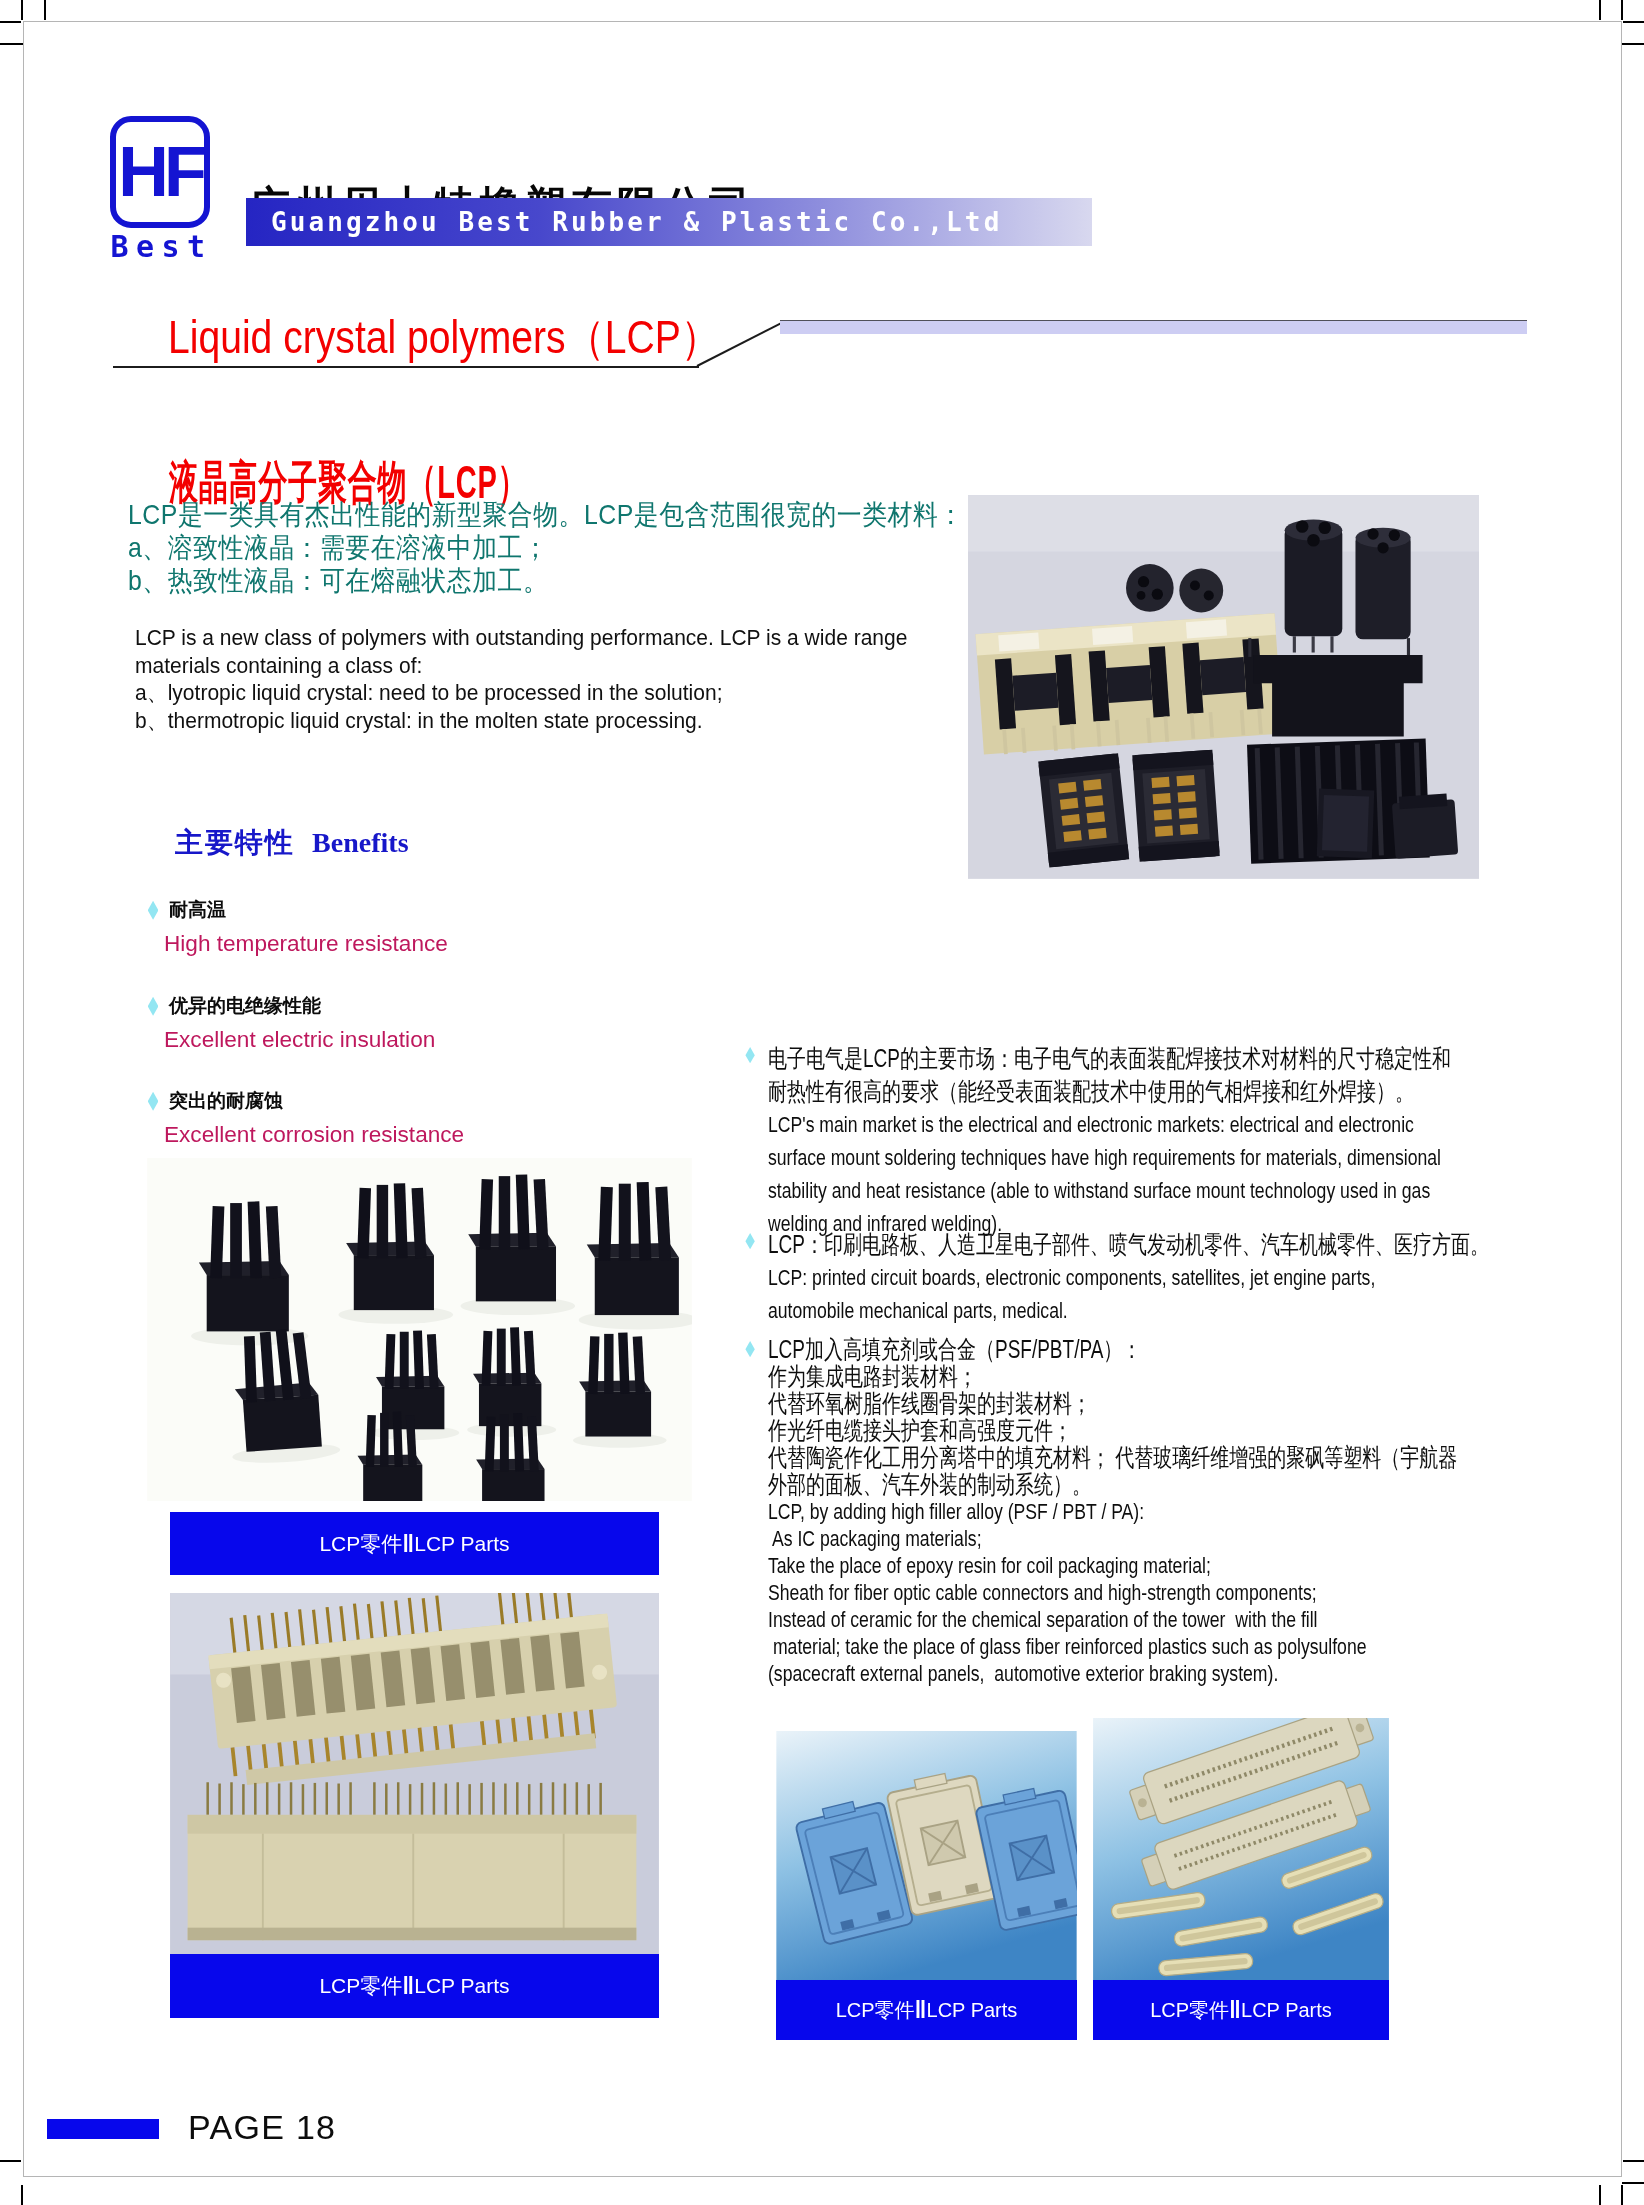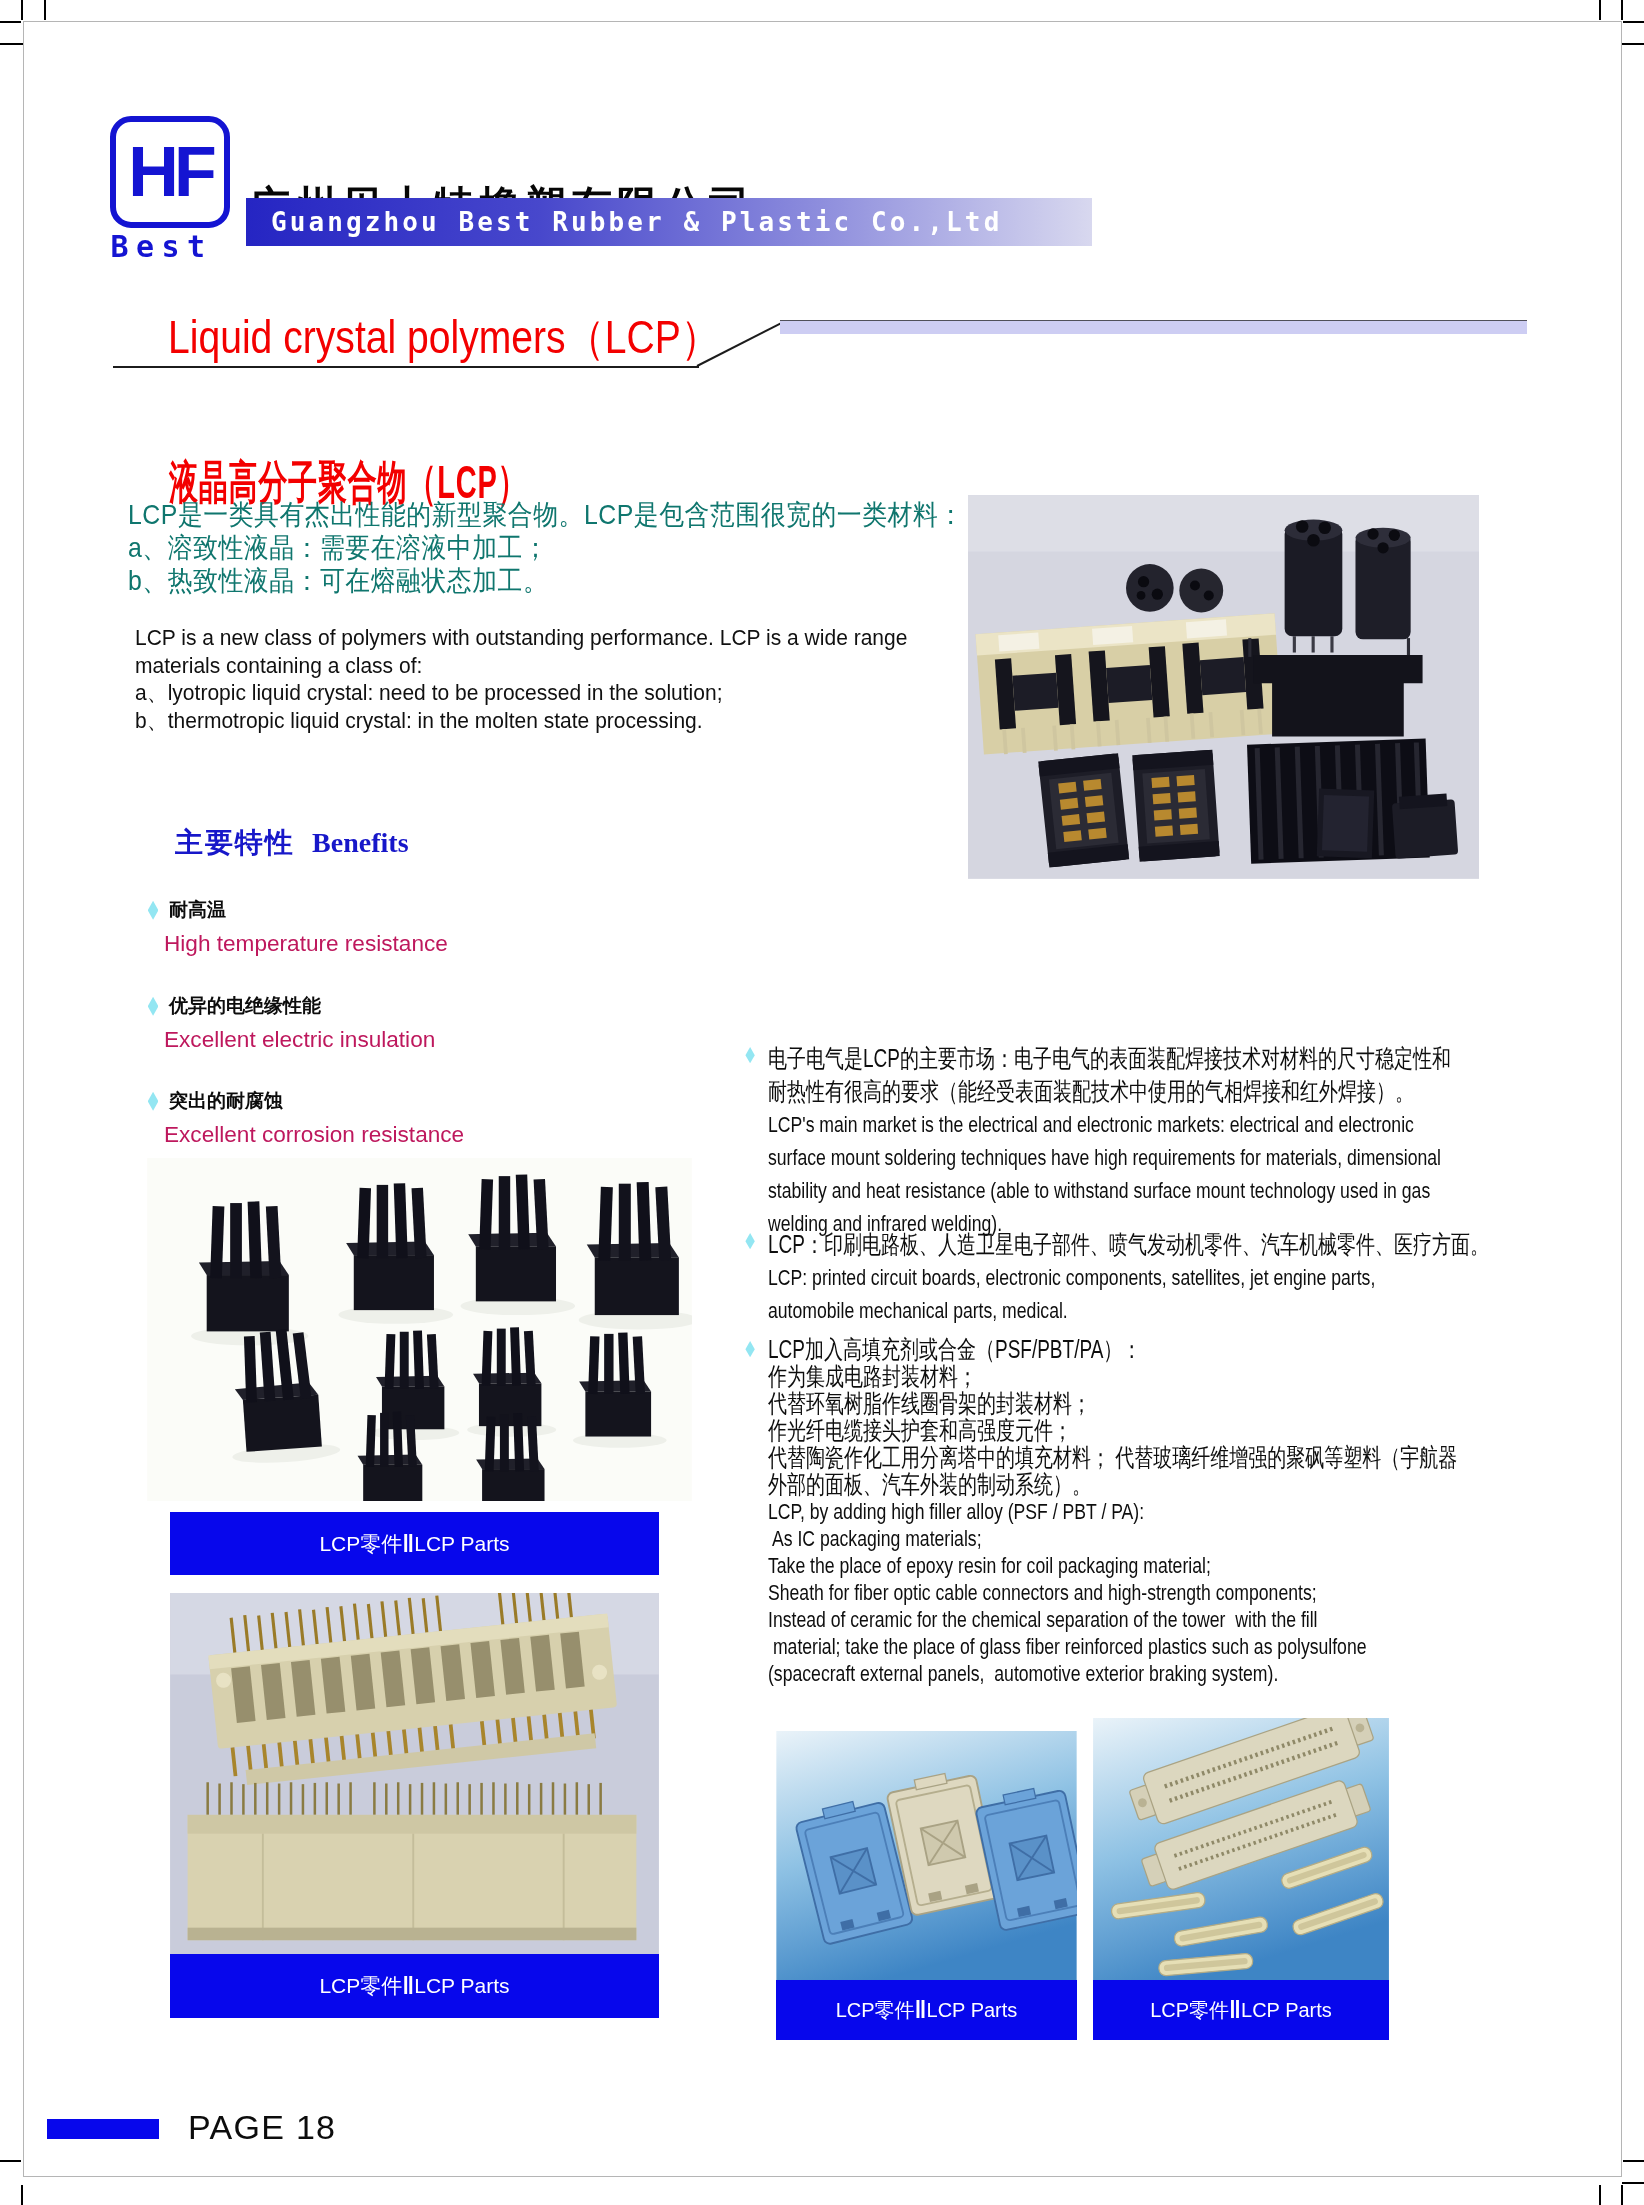--- a/index.html
+++ b/index.html
@@ -4,21 +4,21 @@
 <style>
   html,body{margin:0;padding:0;background:#fff;}
   #page{position:relative;width:1644px;height:2205px;background:#ffffff;overflow:hidden;
         font-family:"Liberation Sans",sans-serif;color:#111;}
 
   
   .frame{position:absolute;left:22.6px;top:20.7px;width:1597px;height:2154px;border:1.3px solid #b5b5b5;}
   .tick{position:absolute;background:#000;}
 
   
-  .logo-box{position:absolute;left:110px;top:116px;width:120px;height:112px;
+  .logo-box{position:absolute;left:110px;top:116px;width:100px;height:112px;
             border:6.9px solid #1414d2;border-radius:21px;
             display:flex;align-items:center;justify-content:center;box-sizing:border-box;}
   .logo-hf{font-size:70px;font-weight:800;color:#1414d2;letter-spacing:-5px;line-height:1;}
   .logo-best{position:absolute;left:105px;top:229px;width:113px;text-align:center;
              font-family:"DejaVu Sans Mono",monospace;font-size:30px;font-weight:600;
              letter-spacing:7.5px;color:#1414d2;}
   .company-cn{position:absolute;left:249px;top:139px;font-size:41px;font-weight:600;
               letter-spacing:5px;color:#060606;white-space:pre;margin-top:40px;}
   .banner{position:absolute;left:246px;top:198px;width:846px;height:48px;box-sizing:border-box;
           background:linear-gradient(90deg,#2525c3 0%,#4848cc 35%,#8e8edd 68%,#d8d8ef 100%);

